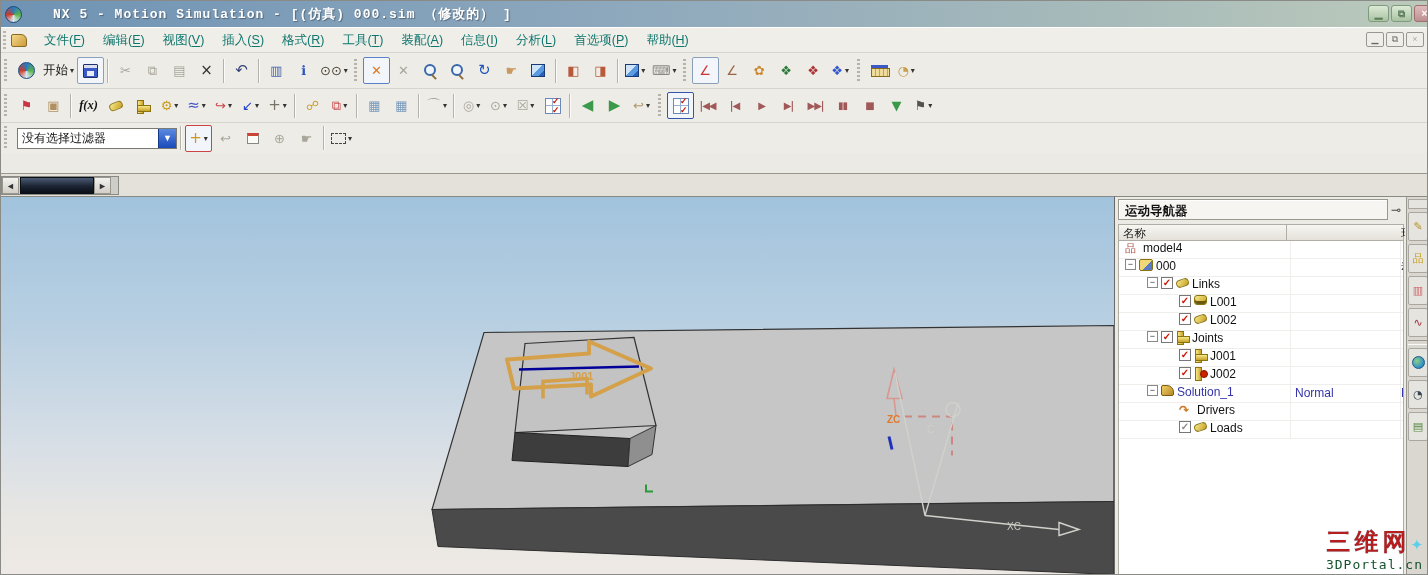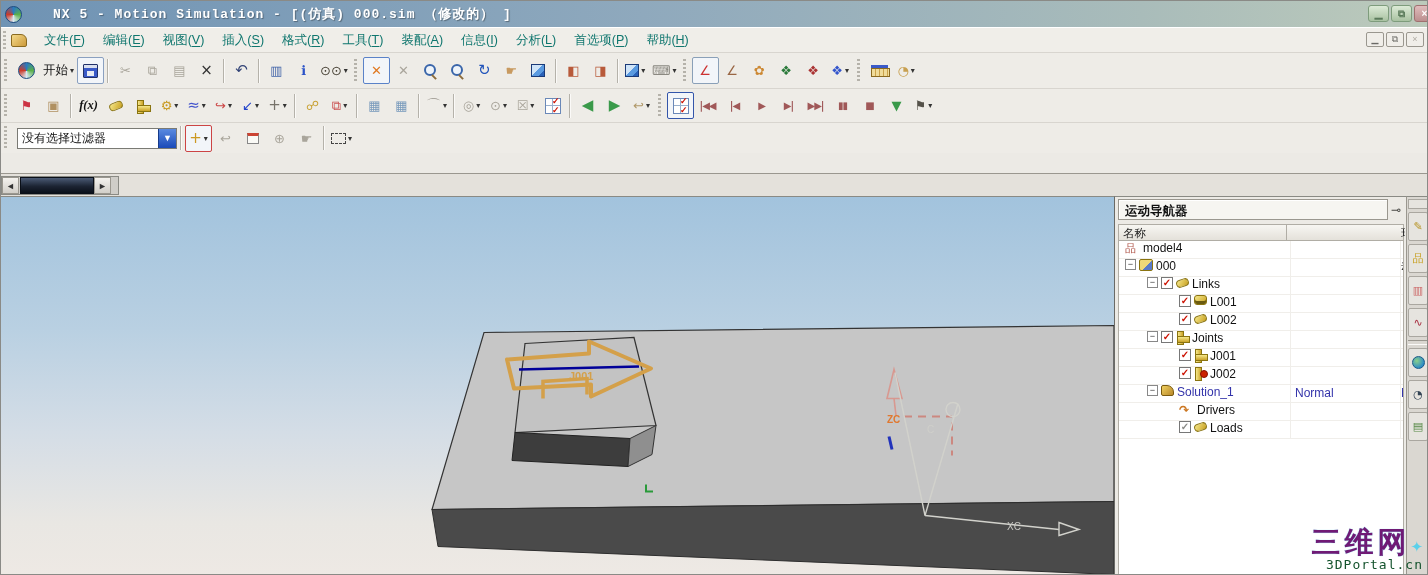--- a/index.html
+++ b/index.html
@@ -137,21 +137,21 @@
   
   .rstrip { position:relative; width:23px; height:100%; flex:none; background:#dad7d1; border-left:1px solid #9a978f; border-top:1px solid #8a8a84;
     display:flex; flex-direction:column; align-items:center; padding-top:2px; }
   .rblank { width:20px; height:10px; background:#e6e4df; border:1px solid #aaa7a0; margin-bottom:3px; }
   .rbtn { width:20px; height:29px; background:#e6e4df; border:1px solid #aaa7a0; border-radius:2px; margin-bottom:3px;
     display:flex; align-items:center; justify-content:center; font-size:11px; font-family:"DejaVu Sans",sans-serif; }
   .rsep { width:20px; height:5px; border-top:1px solid #9a978f; border-bottom:1px solid #fbfaf8; margin-bottom:3px; }
 
   
   .watermark { position:absolute; right:4px; bottom:2px; text-align:right; z-index:50; pointer-events:none; }
-  .wm1 { font-size:29px; font-weight:bold; color:#701a75; letter-spacing:4px; line-height:30px;
+  .wm1 { font-size:24px; font-weight:bold; color:#b91c1c; letter-spacing:4px; line-height:30px;
     font-family:"DejaVu Sans Mono",monospace; text-shadow:0 0 1px #7adcf2; }
   .wm-star { color:#5ad0ea; font-size:15px; }
   .wm2 { font-size:13px; color:#14532d; letter-spacing:1px; font-family:"DejaVu Sans Mono",monospace; }
 </style>
 </head>
 <body>
 
 <div id="win">
 
   <div class="titlebar">

